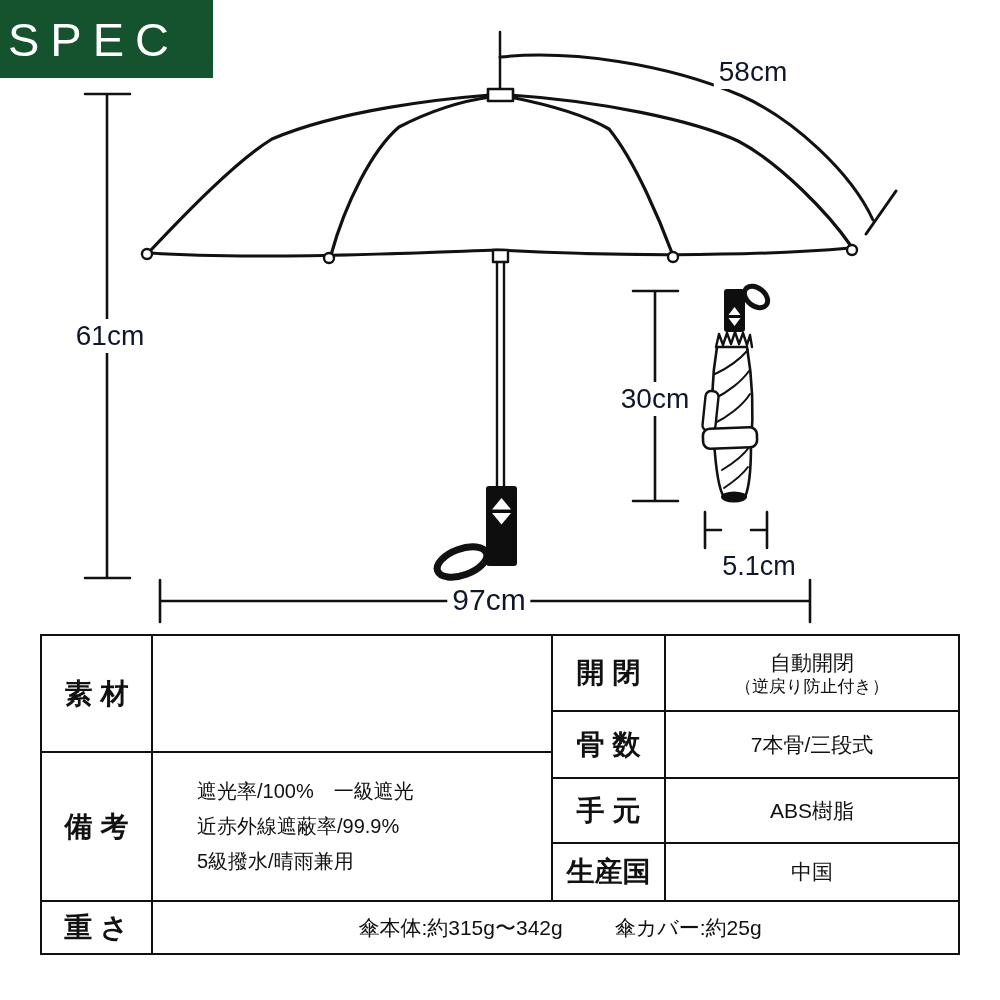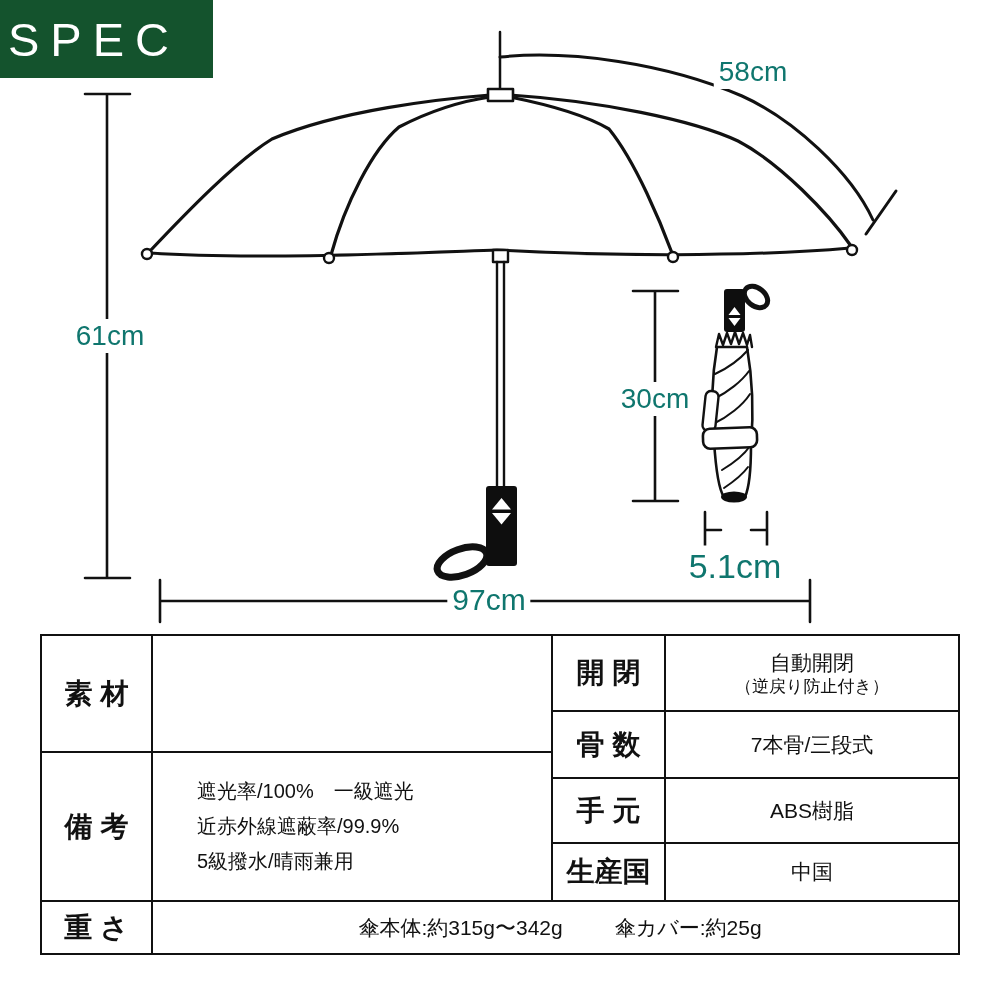--- a/index.html
+++ b/index.html
@@ -5,23 +5,23 @@
   html,body{margin:0;padding:0;background:#fff;}
   #page{position:relative;width:1000px;height:1000px;background:#ffffff;overflow:hidden;
         font-family:"Liberation Sans","DejaVu Sans",sans-serif;color:#111;}
   
   .spec-badge{position:absolute;left:0;top:0;width:213px;height:78px;background:#14532d;
       display:flex;align-items:center;justify-content:flex-start;}
   .spec-badge span{color:#fff;font-size:47px;font-weight:500;letter-spacing:11px;padding-left:8px;}
   
   #diagram{position:absolute;left:0;top:0;}
   
-  .mlabel{position:absolute;transform:translate(-50%,-50%);background:#fff;color:#0f766e;
+  .mlabel{position:absolute;transform:translate(-50%,-50%);background:#fff;color:#0f172a;
       font-weight:500;padding:1px 5px;white-space:nowrap;z-index:5;}
-  .fs28{font-size:28px;} .fs30{font-size:30px;} .fs27{font-size:34px;}
+  .fs28{font-size:28px;} .fs30{font-size:30px;} .fs27{font-size:27px;margin-left:24px;}
   
   .spec-table{position:absolute;left:40px;top:634px;width:920px;height:321px;
       border:2px solid #111;box-sizing:border-box;display:flex;flex-direction:column;
       background:#fff;}
   .spec-table *{box-sizing:border-box;}
   .upper{height:266px;border-bottom:2px solid #111;display:flex;}
   .left-sec{width:511px;border-right:2px solid #111;display:flex;flex-direction:column;}
   .right-sec{flex:1;display:flex;flex-direction:column;}
   .trow{display:flex;width:100%;}
   .row-sozai{height:117px;border-bottom:2px solid #111;}

